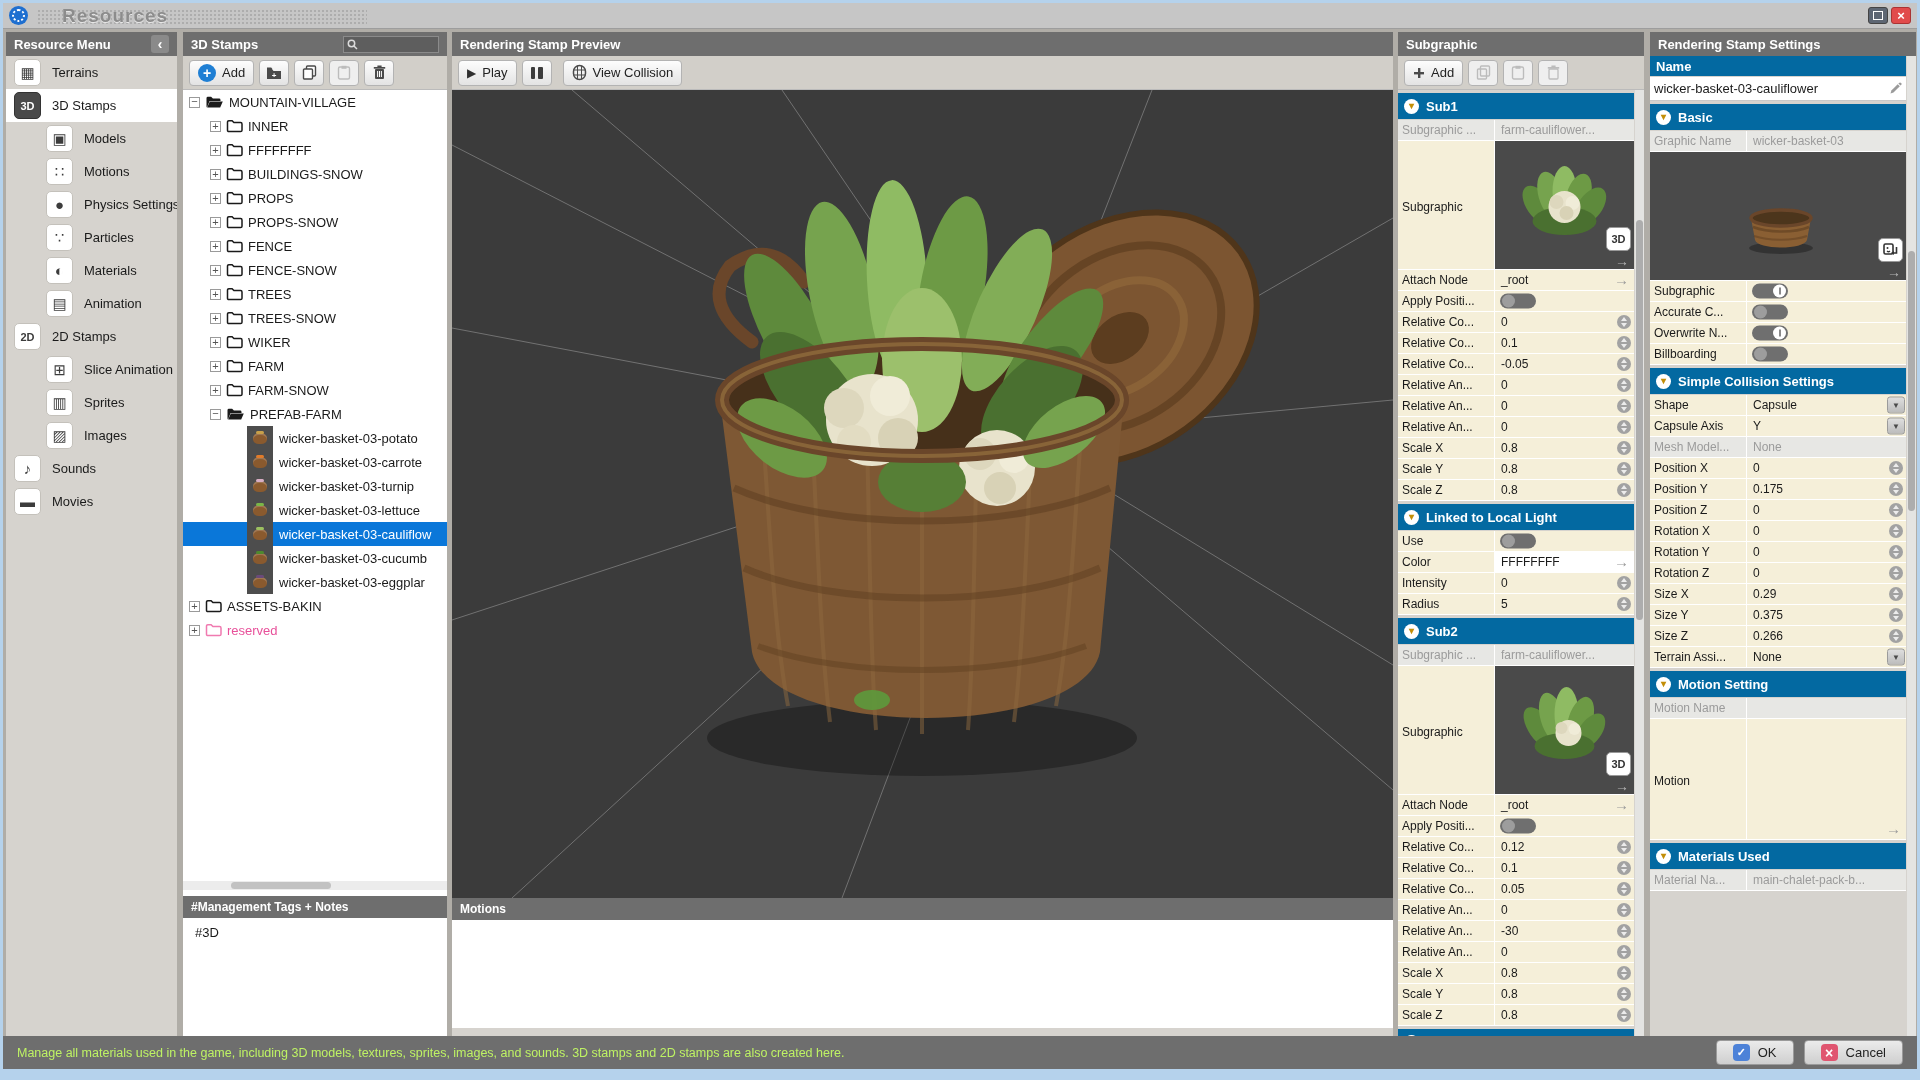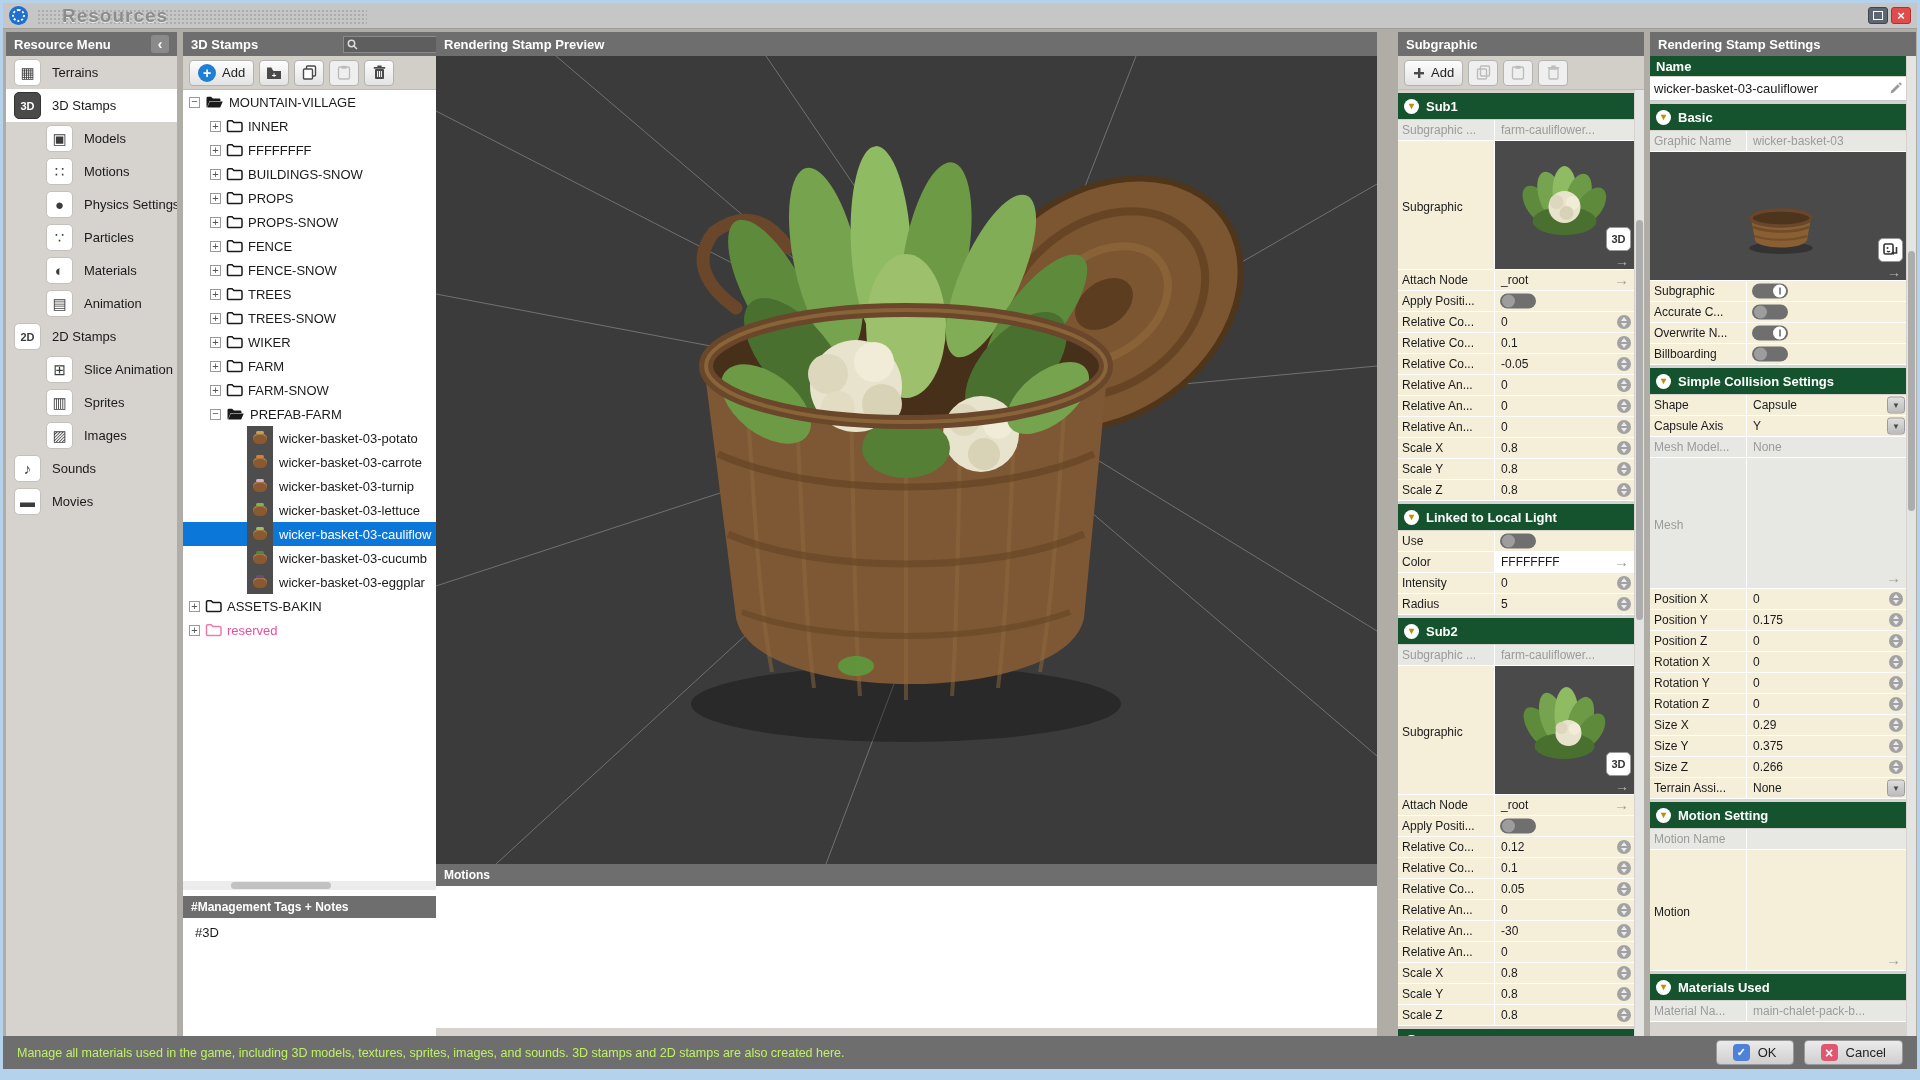--- a/index.html
+++ b/index.html
@@ -68,35 +68,35 @@
   .trow.open .f-open{display:block}
   .trow.closedpink .f-pink{display:block}
   .thumbcell{display:none;width:26px;height:24px;background:#4d4d4d;margin-right:6px;flex:0 0 auto;position:relative;align-items:center;justify-content:center}
   .trow.item .thumbcell{display:flex}
   .thumbcell::before{content:"";width:14px;height:11px;border-radius:45% 45% 42% 42%;background:#8a5a2e;box-shadow:inset 0 2px 0 rgba(255,255,255,.18)}
   .thumbcell::after{content:"";position:absolute;top:5px;left:9px;width:8px;height:3px;border-radius:2px;background:var(--accent,#7aa04a)}
   .subhead{height:22px;background:#6e6e6e;color:#fff;font-size:12px;font-weight:bold;display:flex;align-items:center;padding:0 8px;flex:0 0 auto}
   .tags-body{height:118px;background:#fff;padding:7px 12px;font-size:13px}
 
   
-  #preview-panel{left:433px;width:941px}
+  #preview-panel{left:449px;width:941px}
   .pausebars{width:12px;height:12px;display:flex;gap:3px}
   .pausebars i{flex:1;background:#3c3c3c;border-radius:1px}
   .play-tri::before{content:"▶";font-size:12px;color:#2f2f2f}
   .viewport{position:relative;background:#3b3b3b;height:808px;flex:0 0 auto;overflow:hidden}
   .motions-body{flex:1;background:#fff;margin-bottom:8px}
 
   
   #subgraphic-panel{left:1395px;width:246px}
   #settings-panel{left:1647px;width:266px}
   .props{flex:1;overflow:hidden;background:#d6d3ce;position:relative;padding-right:10px}
   .props-inner{position:absolute;inset:0 10px 0 0}
   .vscroll{position:absolute;right:0;top:0;bottom:0;width:9px;background:#e4e4e2}
   .vscroll .thumb{position:absolute;left:1px;right:1px;background:#adadad;border-radius:4px}
-  .gold{height:26px;background:#14532d;color:#fff;font-size:13px;font-weight:bold;display:flex;align-items:center;gap:7px;padding:0 6px;margin:3px 0 1px}
+  .gold{height:26px;background:#0369a1;color:#fff;font-size:13px;font-weight:bold;display:flex;align-items:center;gap:7px;padding:0 6px;margin:3px 0 1px}
   .gold .chev{width:15px;height:15px;border-radius:50%;background:#fff;display:flex;align-items:center;justify-content:center;flex:0 0 auto}
   .gold .chev::before{content:"▾";color:#c28e08;font-size:10px;line-height:1}
   .gold.plain{height:20px;margin:0 0 1px}
   .prow{display:flex;min-height:21px;background:#f5efd9;border-bottom:1px solid #fff;font-size:12px}
   .plabel{width:97px;flex:0 0 auto;padding:3px 4px 0;border-right:1px solid #fff;overflow:hidden;white-space:nowrap}
   .pvalue{flex:1;position:relative;padding:3px 22px 0 6px;overflow:hidden;white-space:nowrap}
   .prow.dis{background:#e7e7e4}
   .prow.dis .plabel,.prow.dis .pvalue{color:#9b9b9b}
   .prow.val-white .pvalue{background:#fff}
   .ctl-toggle{display:none;position:absolute;left:5px;top:50%;transform:translateY(-50%);width:36px;height:15px;border-radius:8px;background:#6f6f6f}
@@ -480,20 +480,42 @@
       <span>#Management Tags + Notes</span>
     </div>
     <div class="tags-body">
       <span>#3D</span>
     </div>
   </div>
 
   <div class="panel" id="preview-panel">
     <div class="phead">
       <span>Rendering Stamp Preview</span>
+    </div>
+    <div class="ptoolbar">
+      <div class="tb-btn">
+        <span class="play-tri"></span>
+        <span>Play</span>
+      </div>
+      <div class="tb-btn square">
+        <span class="pausebars">
+            <i></i>
+            <i></i>
+          </span>
+      </div>
+      <div class="tb-btn" style="margin-left:6px">
+        <svg width="15" height="17" viewBox="0 0 15 17">
+            <rect x="1.5" y="1.5" width="12" height="14" rx="6" fill="none" stroke="#4a4a4a" stroke-width="1.5"></rect>
+            <line x1="5.5" y1="1.8" x2="5.5" y2="15.2" stroke="#4a4a4a" stroke-width="1"></line>
+            <line x1="9.5" y1="1.8" x2="9.5" y2="15.2" stroke="#4a4a4a" stroke-width="1"></line>
+            <line x1="1.8" y1="6" x2="13.2" y2="6" stroke="#4a4a4a" stroke-width="1"></line>
+            <line x1="1.8" y1="11" x2="13.2" y2="11" stroke="#4a4a4a" stroke-width="1"></line>
+          </svg>
+        <span>View Collision</span>
+      </div>
     </div>
     <div class="viewport">
       <svg width="941" height="808" viewBox="0 0 941 808">
         <g stroke="rgba(255,255,255,0.28)" stroke-width="1">
           <line x1="565" y1="345" x2="0" y2="55"></line>
           <line x1="565" y1="345" x2="0" y2="238"></line>
           <line x1="565" y1="345" x2="0" y2="530"></line>
           <line x1="565" y1="345" x2="60" y2="808"></line>
           <line x1="565" y1="345" x2="390" y2="808"></line>
           <line x1="565" y1="345" x2="941" y2="128"></line>
@@ -906,26 +928,20 @@
           <div class="prow c-drop">
             <div class="plabel">Capsule Axis</div>
             <div class="pvalue"><span>Y</span><span class="ctl-drop"></span></div>
           </div>
 
           <div class="prow dis">
             <div class="plabel">Mesh Model...</div>
             <div class="pvalue"><span>None</span></div>
           </div>
         </div>
-        <div class="prow bigrow dis">
-          <div class="plabel">Mesh</div>
-          <div class="pvalue">
-              <span class="bigarrow"></span>
-            </div>
-        </div>
         <div>
           <div class="prow c-spin">
             <div class="plabel">Position X</div>
             <div class="pvalue"><span>0</span><span class="ctl-spin"></span></div>
           </div>
 
           <div class="prow c-spin">
             <div class="plabel">Position Y</div>
             <div class="pvalue"><span>0.175</span><span class="ctl-spin"></span></div>
           </div>

